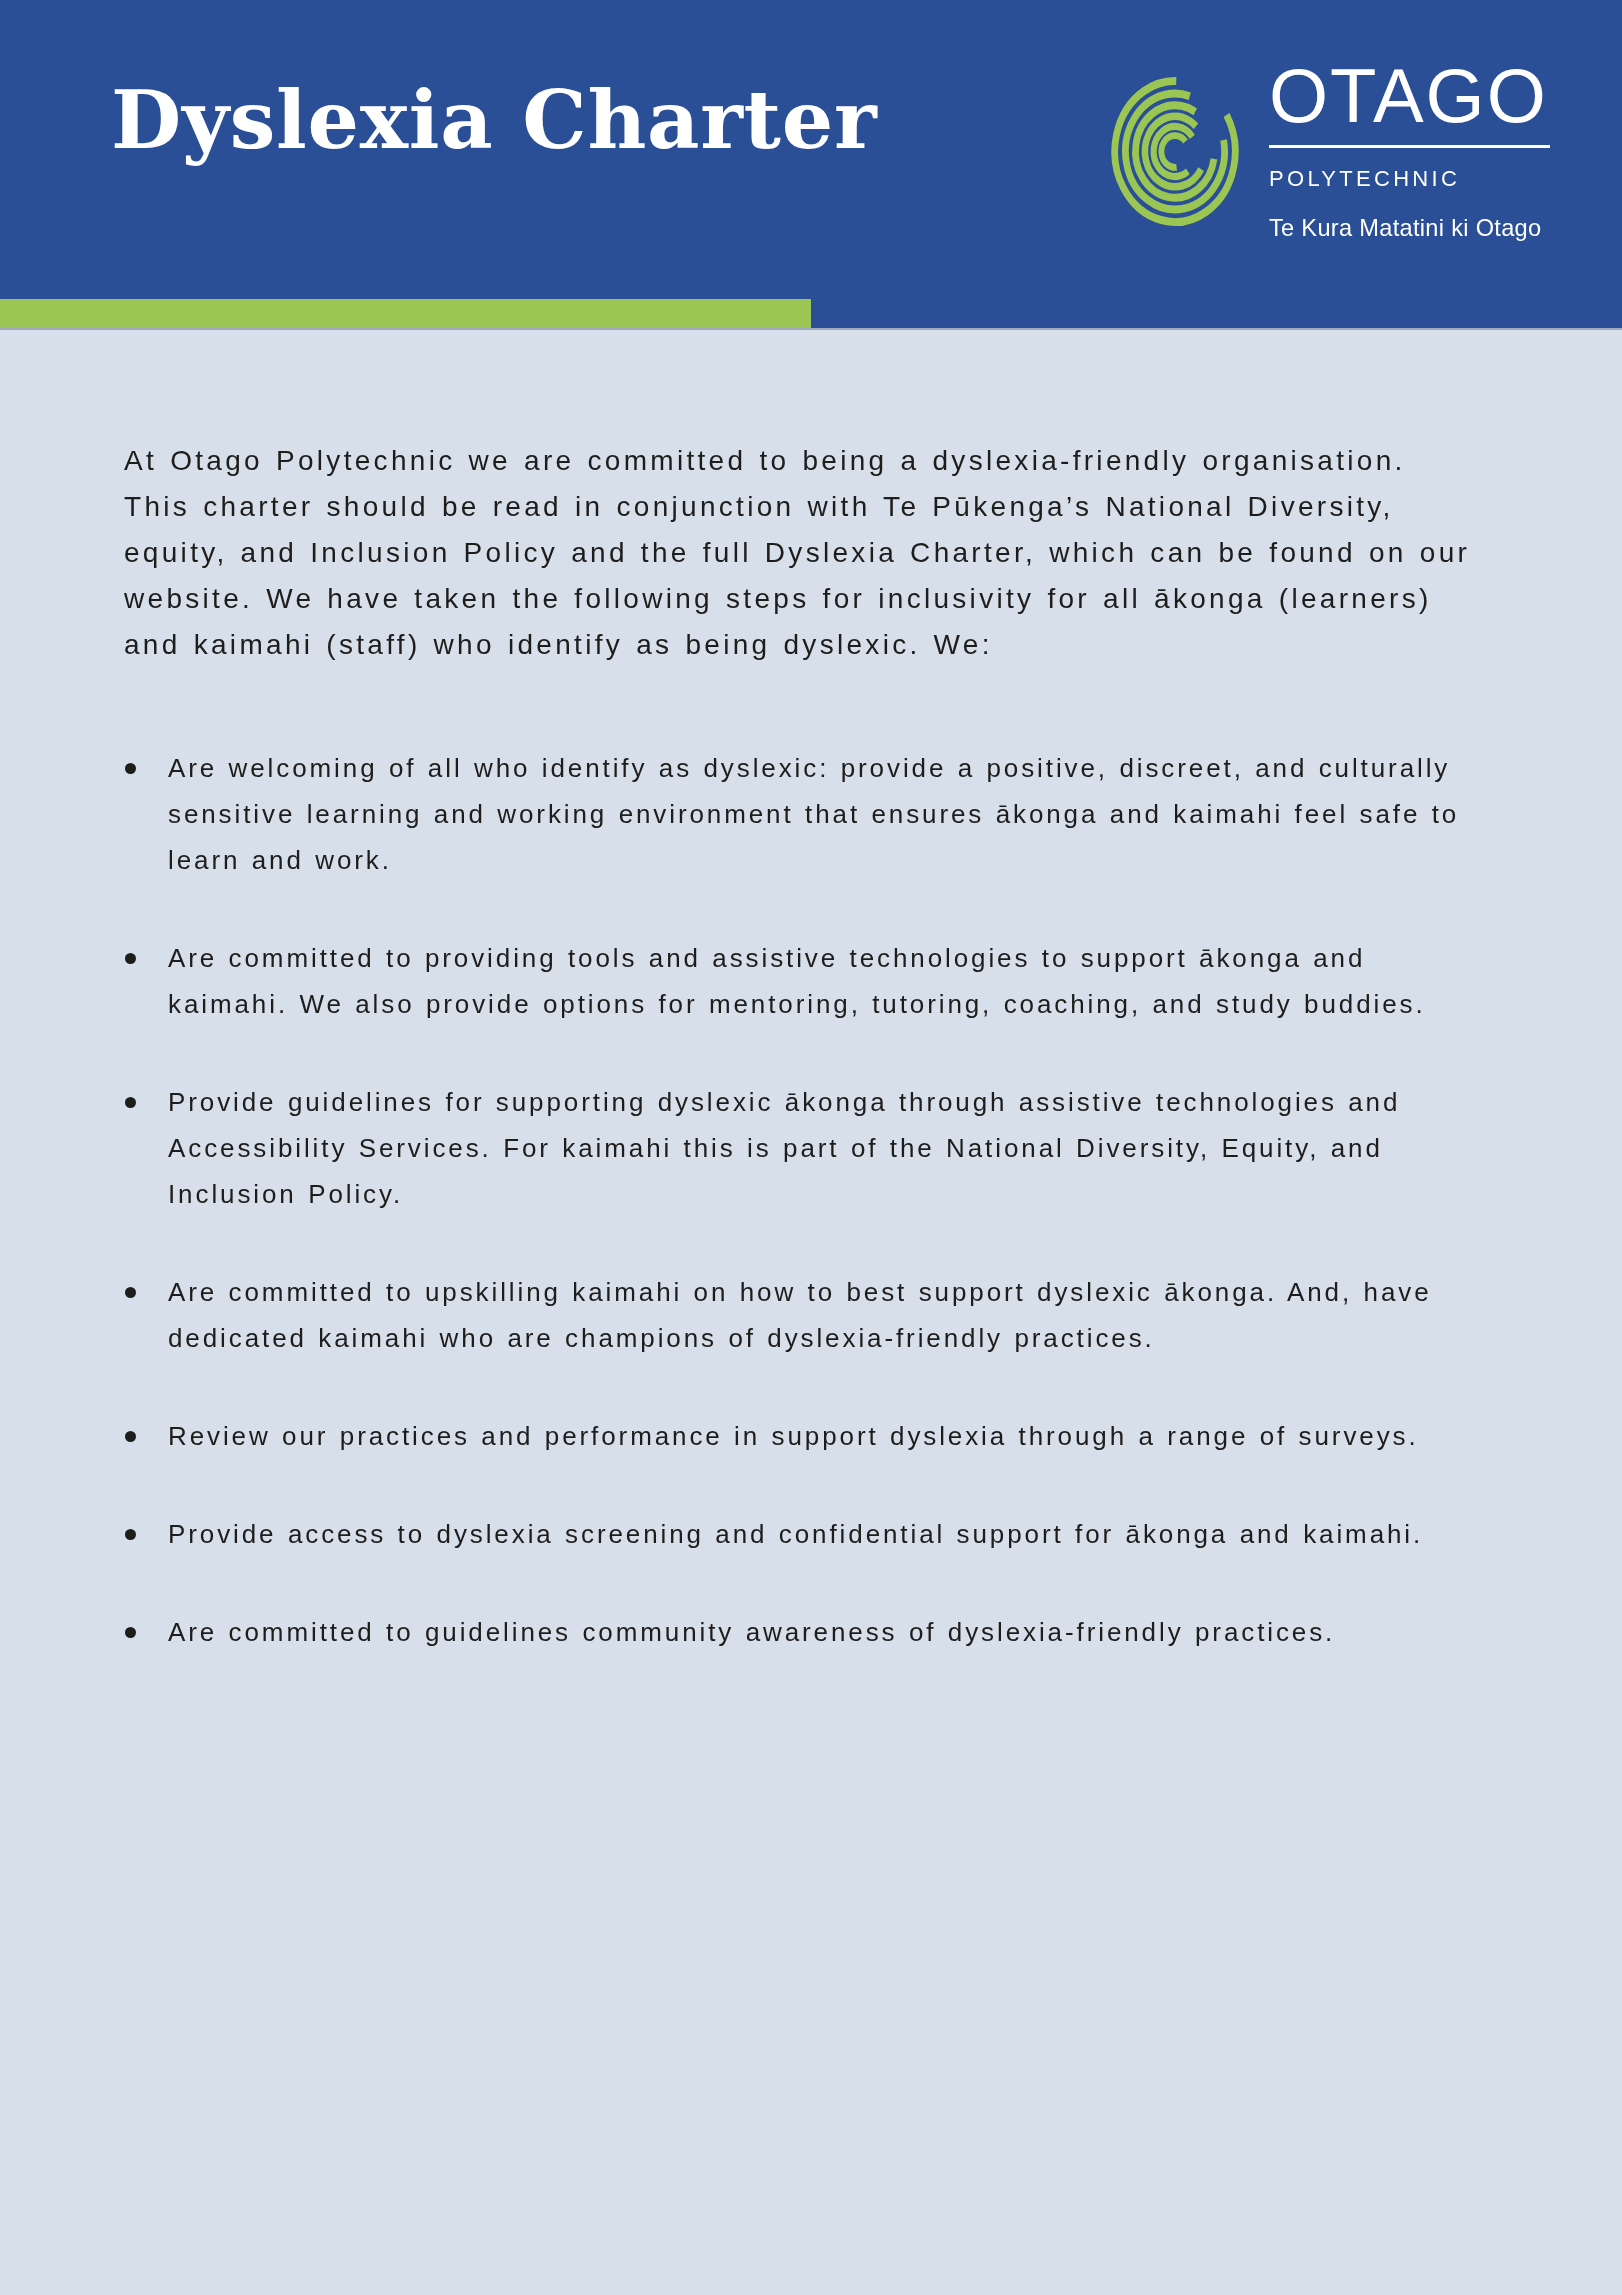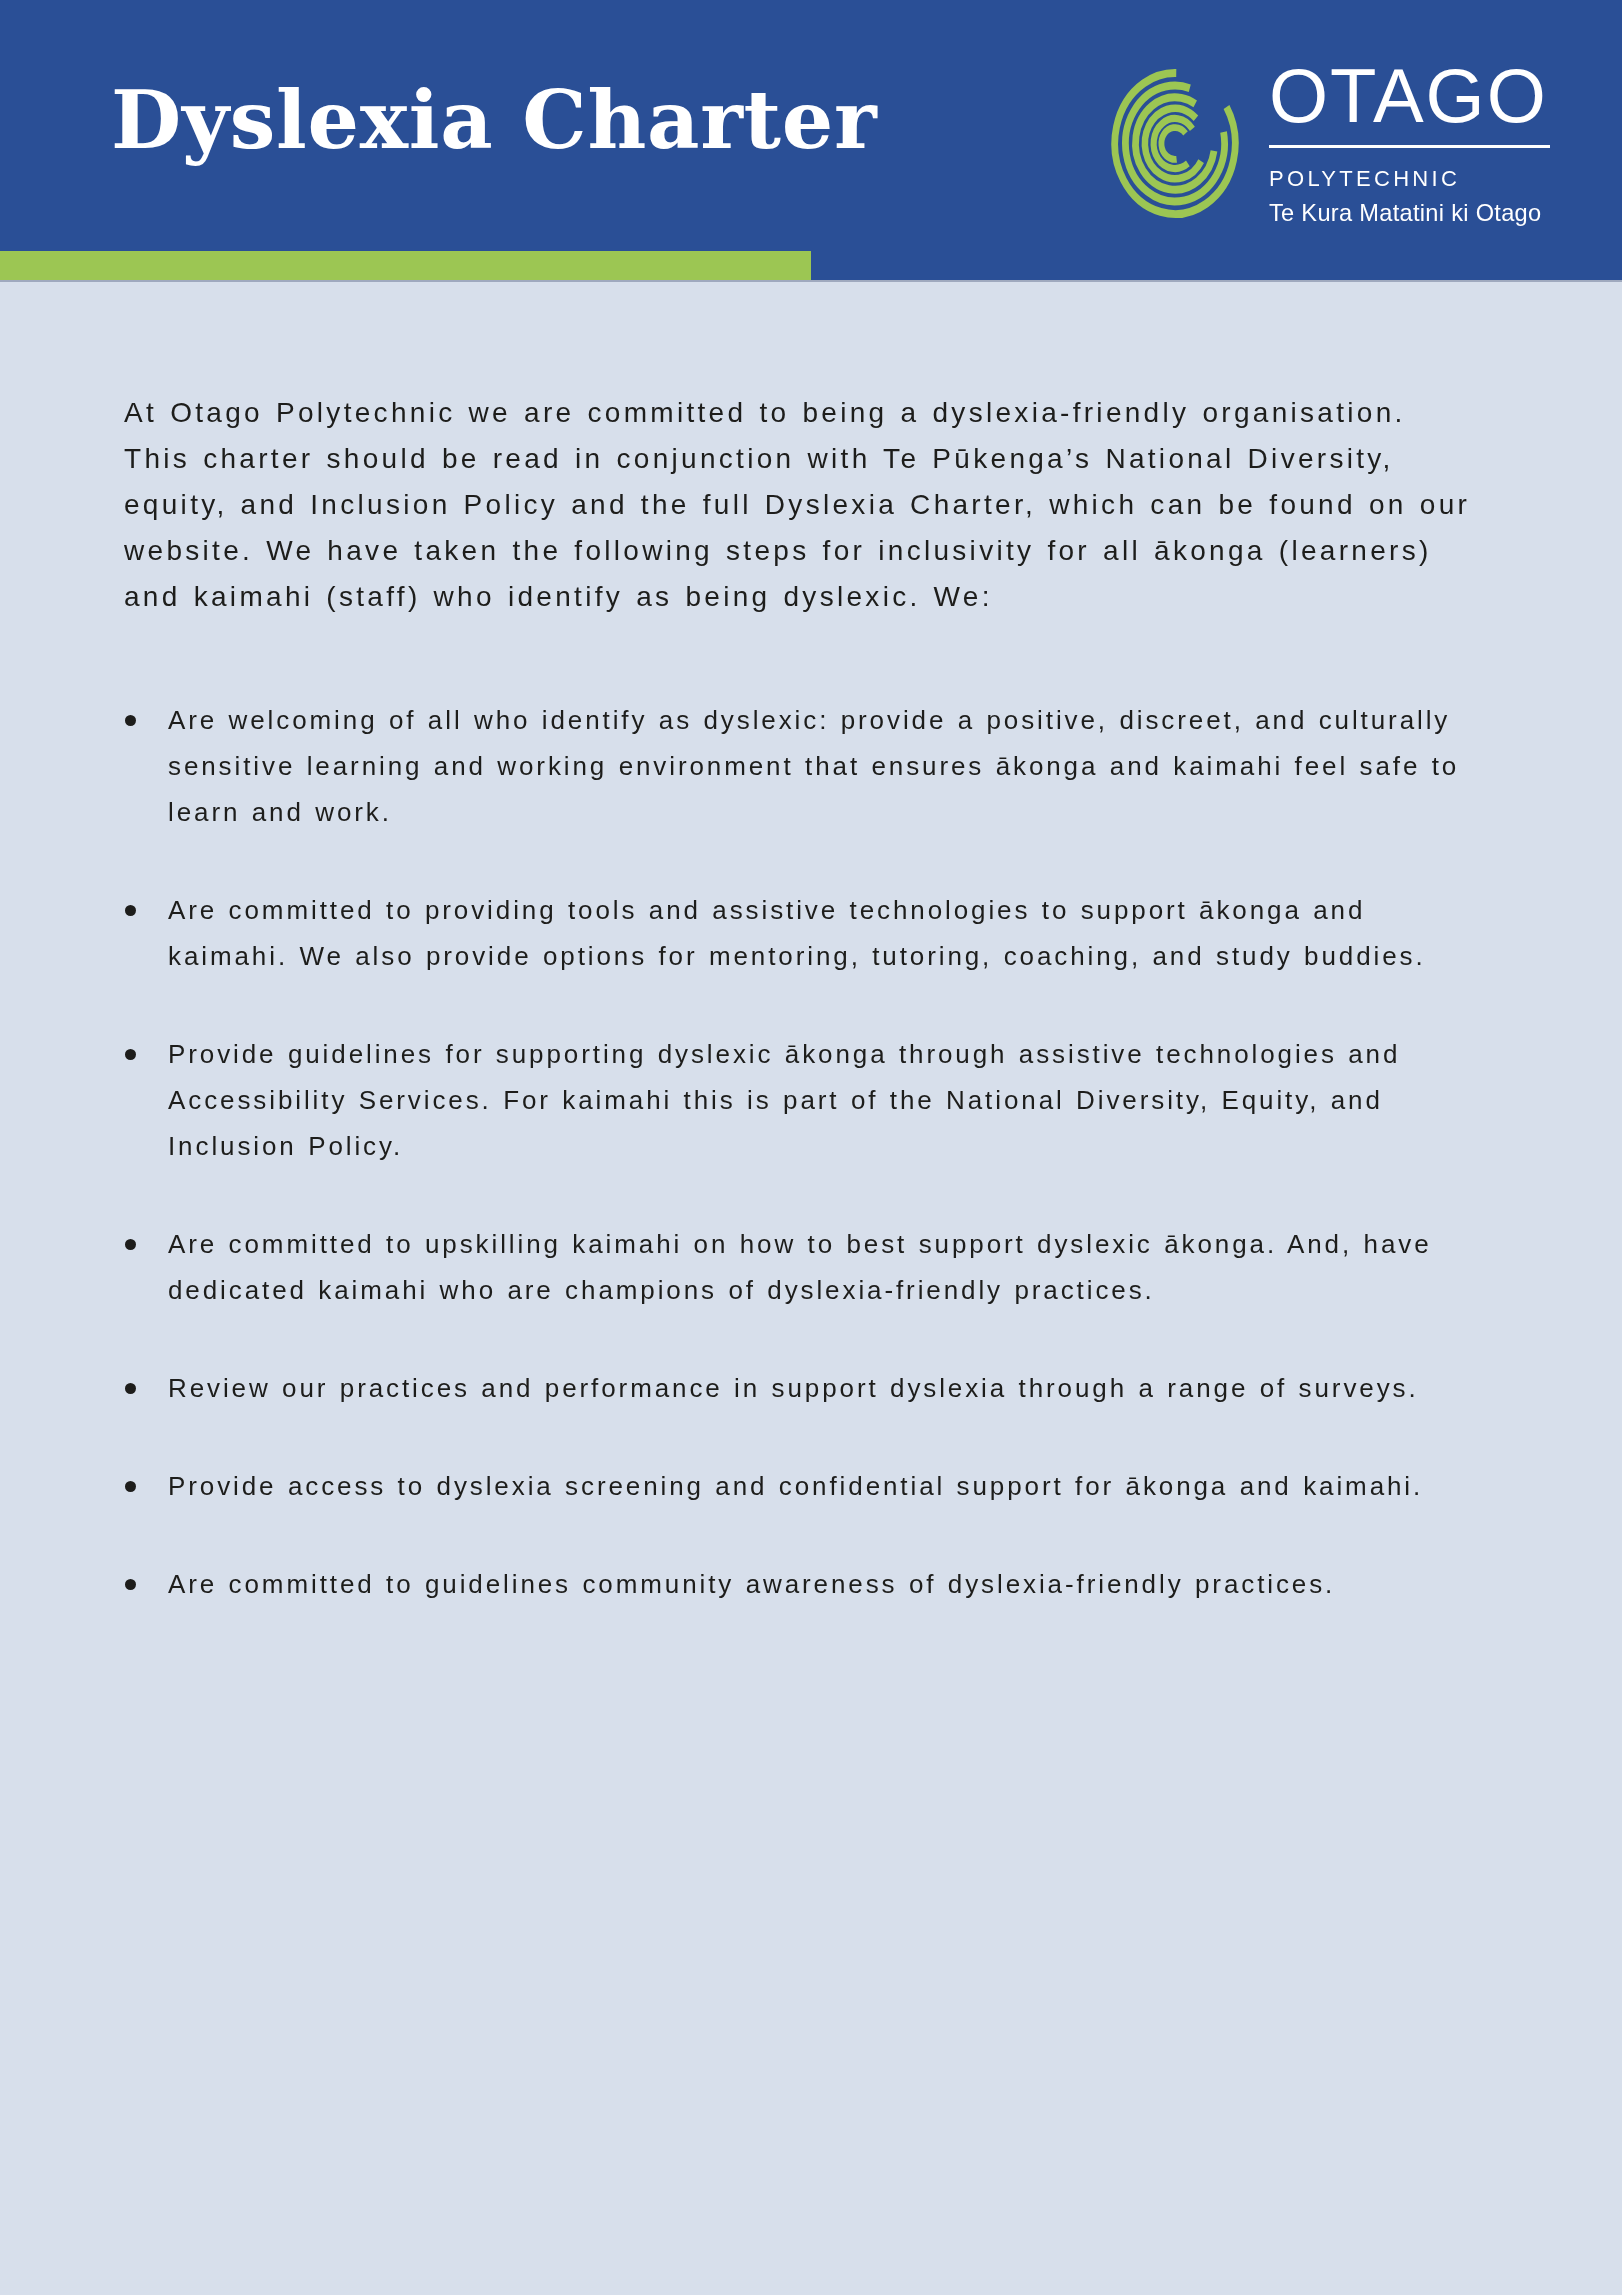--- a/index.html
+++ b/index.html
@@ -15,21 +15,21 @@
     width:1623px;height:2295px;
     background:var(--page_background);
     font-family:"Liberation Sans",sans-serif;
     color:var(--text);
     overflow:hidden;
     position:relative;
   }
   
   .header{
     position:relative;
-    width:1623px;height:280px;
+    width:1623px;height:328px;
     background:var(--header_blue);
     box-shadow:0 2px 0 rgba(90,105,135,.45);
   }
   .page-title{
     position:absolute;
     left:111px;top:79px;
     font-family:"DejaVu Serif",serif;
     font-weight:700;
     font-size:81px;
     line-height:82px;
@@ -74,21 +74,21 @@
     line-height:37px;
     font-weight:400;
     letter-spacing:3.3px;
     white-space:nowrap;
   }
   .logo-maori{
     font-size:23.6px;
     line-height:29px;
     font-weight:400;
     letter-spacing:0.3px;
-    margin-top:2px;
+    margin-top:17px;
     white-space:nowrap;
   }
   
   .content{
     padding:110px 124px 0 124px;
   }
   .intro{
     width:1348px;
     font-size:28px;
     line-height:46px;

